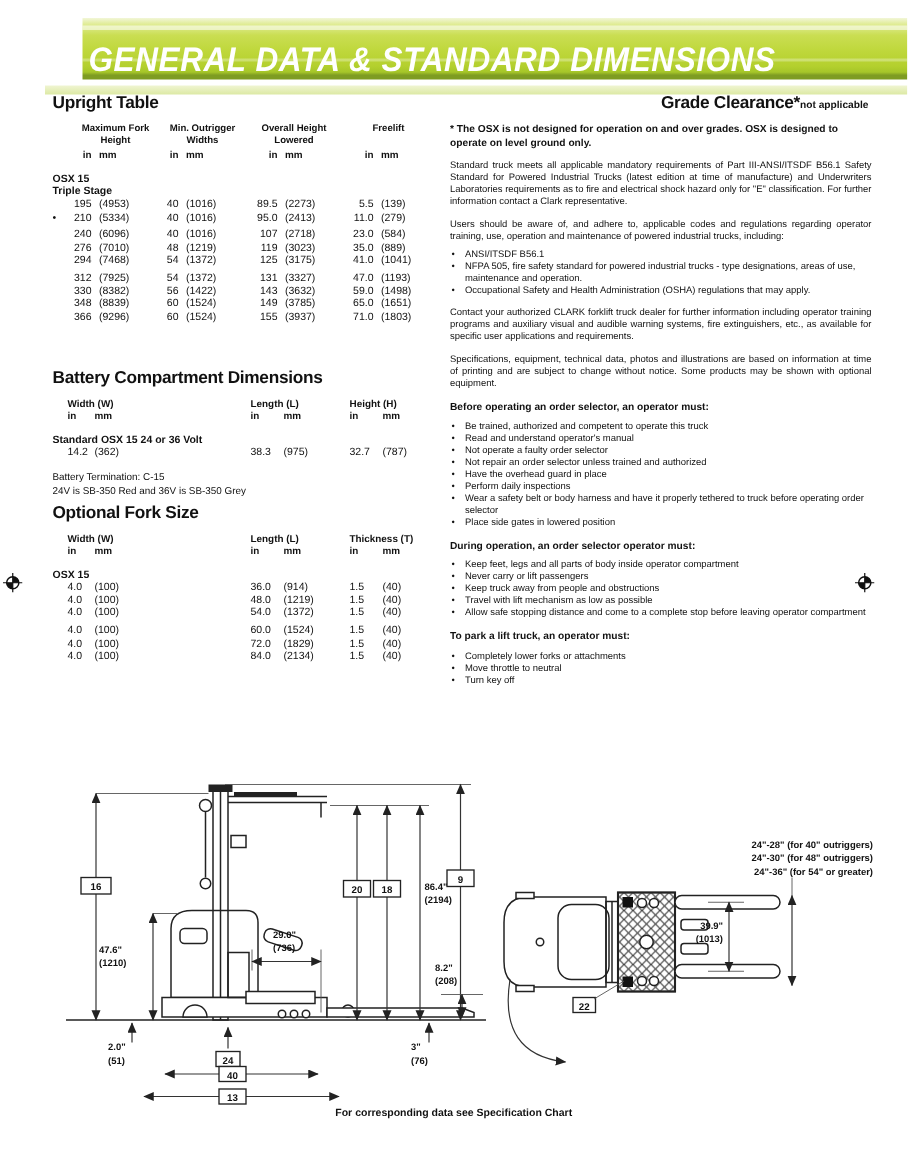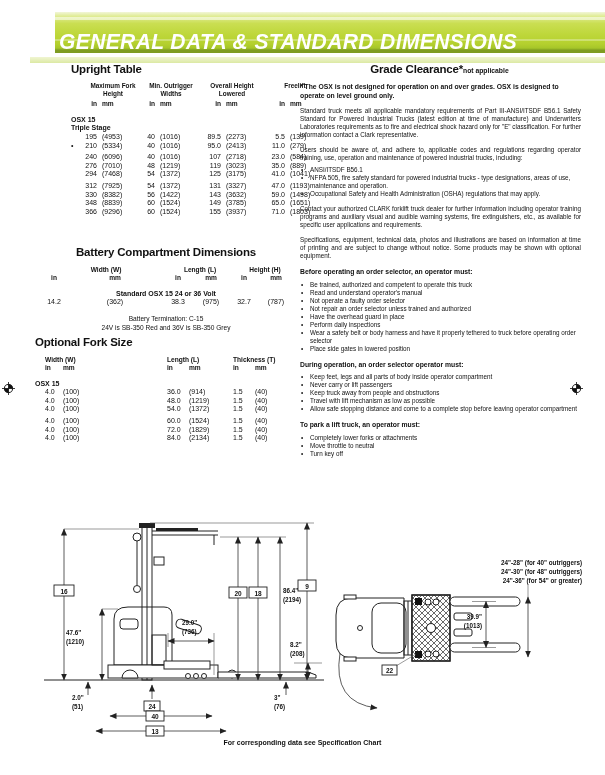--- a/index.html
+++ b/index.html
@@ -12,38 +12,38 @@
   .banner:before{content:"";position:absolute;left:0;right:0;top:5px;height:3px;background:rgba(255,255,255,.55);}
   .banner:after{content:"";position:absolute;left:0;right:0;top:27px;height:2px;background:rgba(255,255,255,.30);}
   .banner-title{position:relative;z-index:2;font-size:21px;font-weight:bold;font-style:italic;color:#fff;
     letter-spacing:.4px;padding-left:4px;white-space:nowrap;transform:scaleY(1.08);}
   .substripe{position:absolute;left:30px;top:57px;right:0;height:6px;
     background:linear-gradient(180deg,#f0f5d2,#dce9a4);}
   
   .h1{font-size:11.5px;font-weight:bold;letter-spacing:-.2px;}
   
   .leftblock{position:absolute;left:35px;width:262px;}
-  #upright{top:63px;margin-left:36px;} #battery{top:246px;text-align:center;} #fork{top:336px;}
+  #upright{top:63px;} #battery{top:246px;} #fork{top:336px;}
   .ugroups{display:grid;grid-template-columns:12px 60px 56px 66px 60px;margin-top:7px;
     font-size:6.4px;font-weight:bold;text-align:center;line-height:7.6px;}
   .ugrid{display:grid;grid-template-columns:12px 14px 46px 12px 44px 22px 44px 20px 40px;
     font-size:7px;line-height:8.6px;}
   .ugrid .ci{text-align:right;} .ugrid .cm{padding-left:5px;}
   .uunits{margin-top:3px;font-weight:bold;font-size:6.6px;}
   .model{font-size:7px;font-weight:bold;margin-top:7px;line-height:8.6px;}
   .gap3{margin-top:3px;}
   .blabels{display:grid;grid-template-columns:10px 122px 66px auto;margin-top:8px;
     font-size:6.6px;font-weight:bold;line-height:8px;}
   .bgrid{display:grid;grid-template-columns:10px 18px 104px 22px 44px 22px auto;
     font-size:7px;line-height:8.6px;}
   .bunits{font-weight:bold;font-size:6.6px;}
   .notes{font-size:6.6px;line-height:9px;margin-top:7px;}
   
   .right{position:absolute;left:300px;width:281px;top:63px;}
-  .gc-head{display:flex;justify-content:center;align-items:baseline;}
+  .gc-head{display:flex;justify-content:flex-end;align-items:baseline;}
   .gc-status{font-size:6.8px;font-weight:bold;padding-right:2px;}
   .note{font-size:6.8px;font-weight:bold;line-height:8.6px;margin-top:8px;}
   .p{font-size:6.3px;line-height:8px;margin-top:7px;text-align:justify;}
   .blist{margin-top:4px;}
   .li{display:flex;font-size:6.3px;line-height:8px;}
   .li .b{width:9px;flex:none;padding-left:1px;}
   .li .t{flex:1;}
   .safety-title{font-size:13px;font-weight:bold;letter-spacing:-.3px;margin-top:11px;}
   .subhead{font-size:6.8px;font-weight:bold;line-height:8.6px;margin-top:8px;}
   

